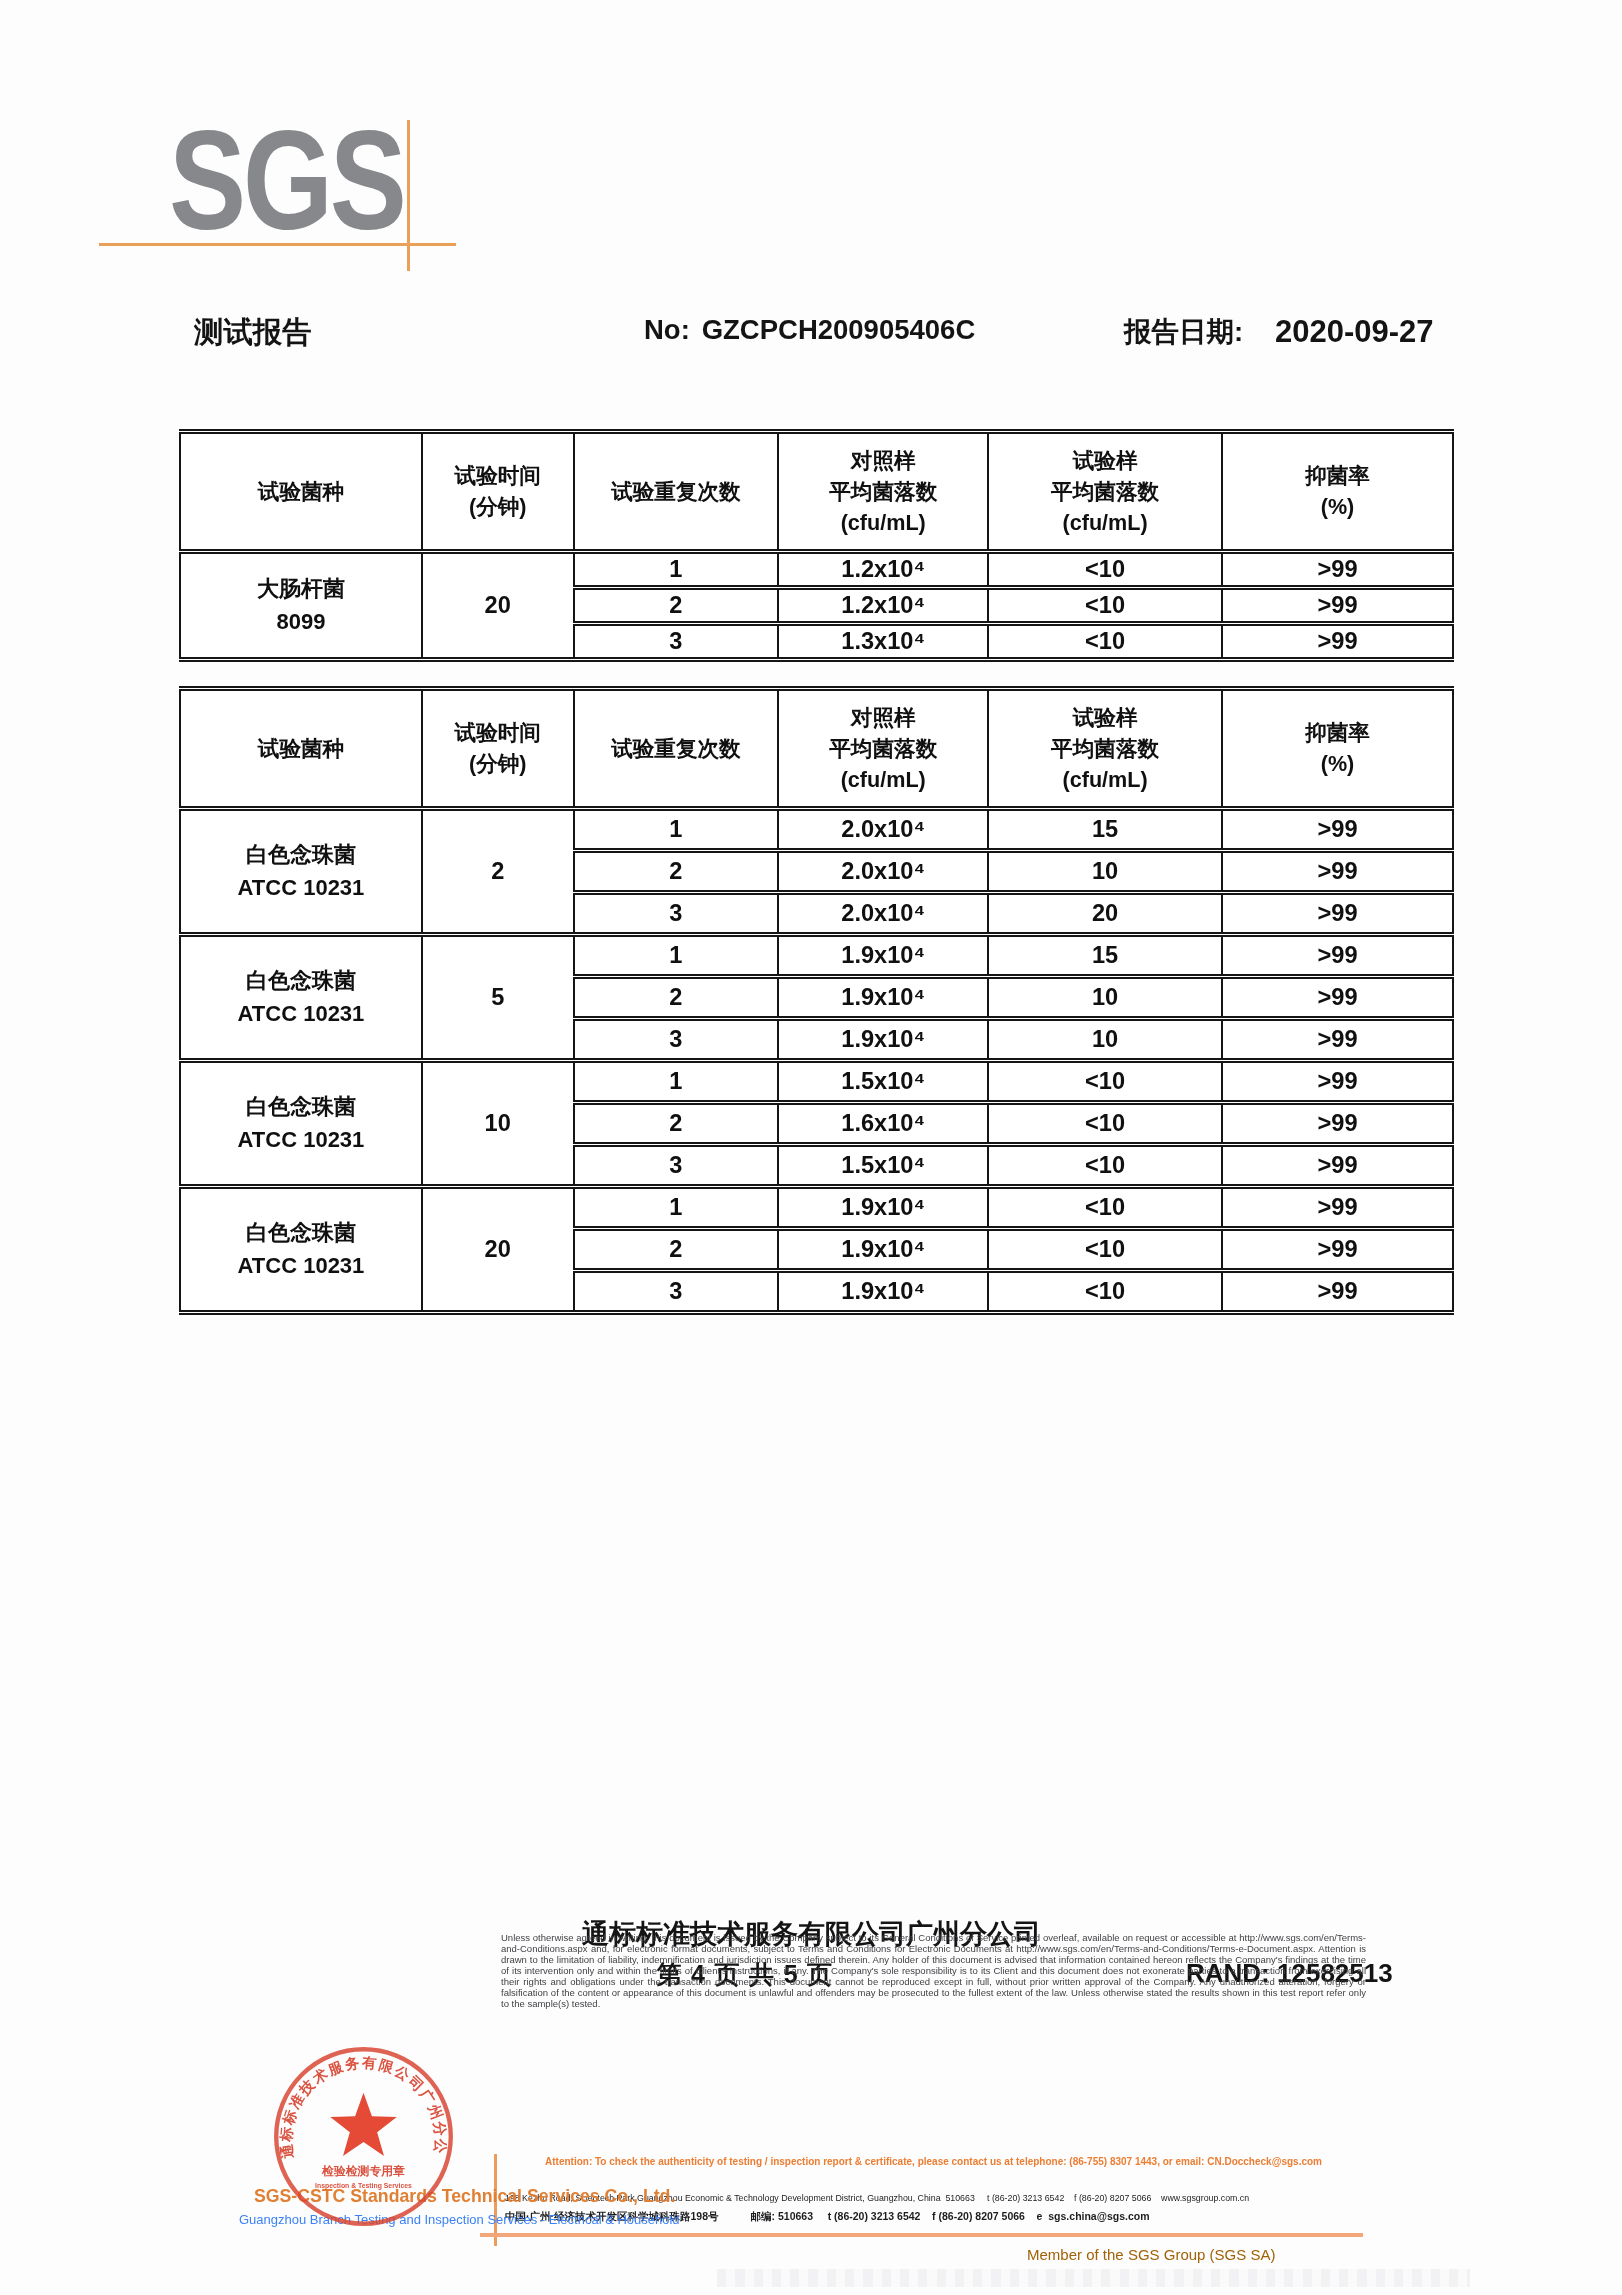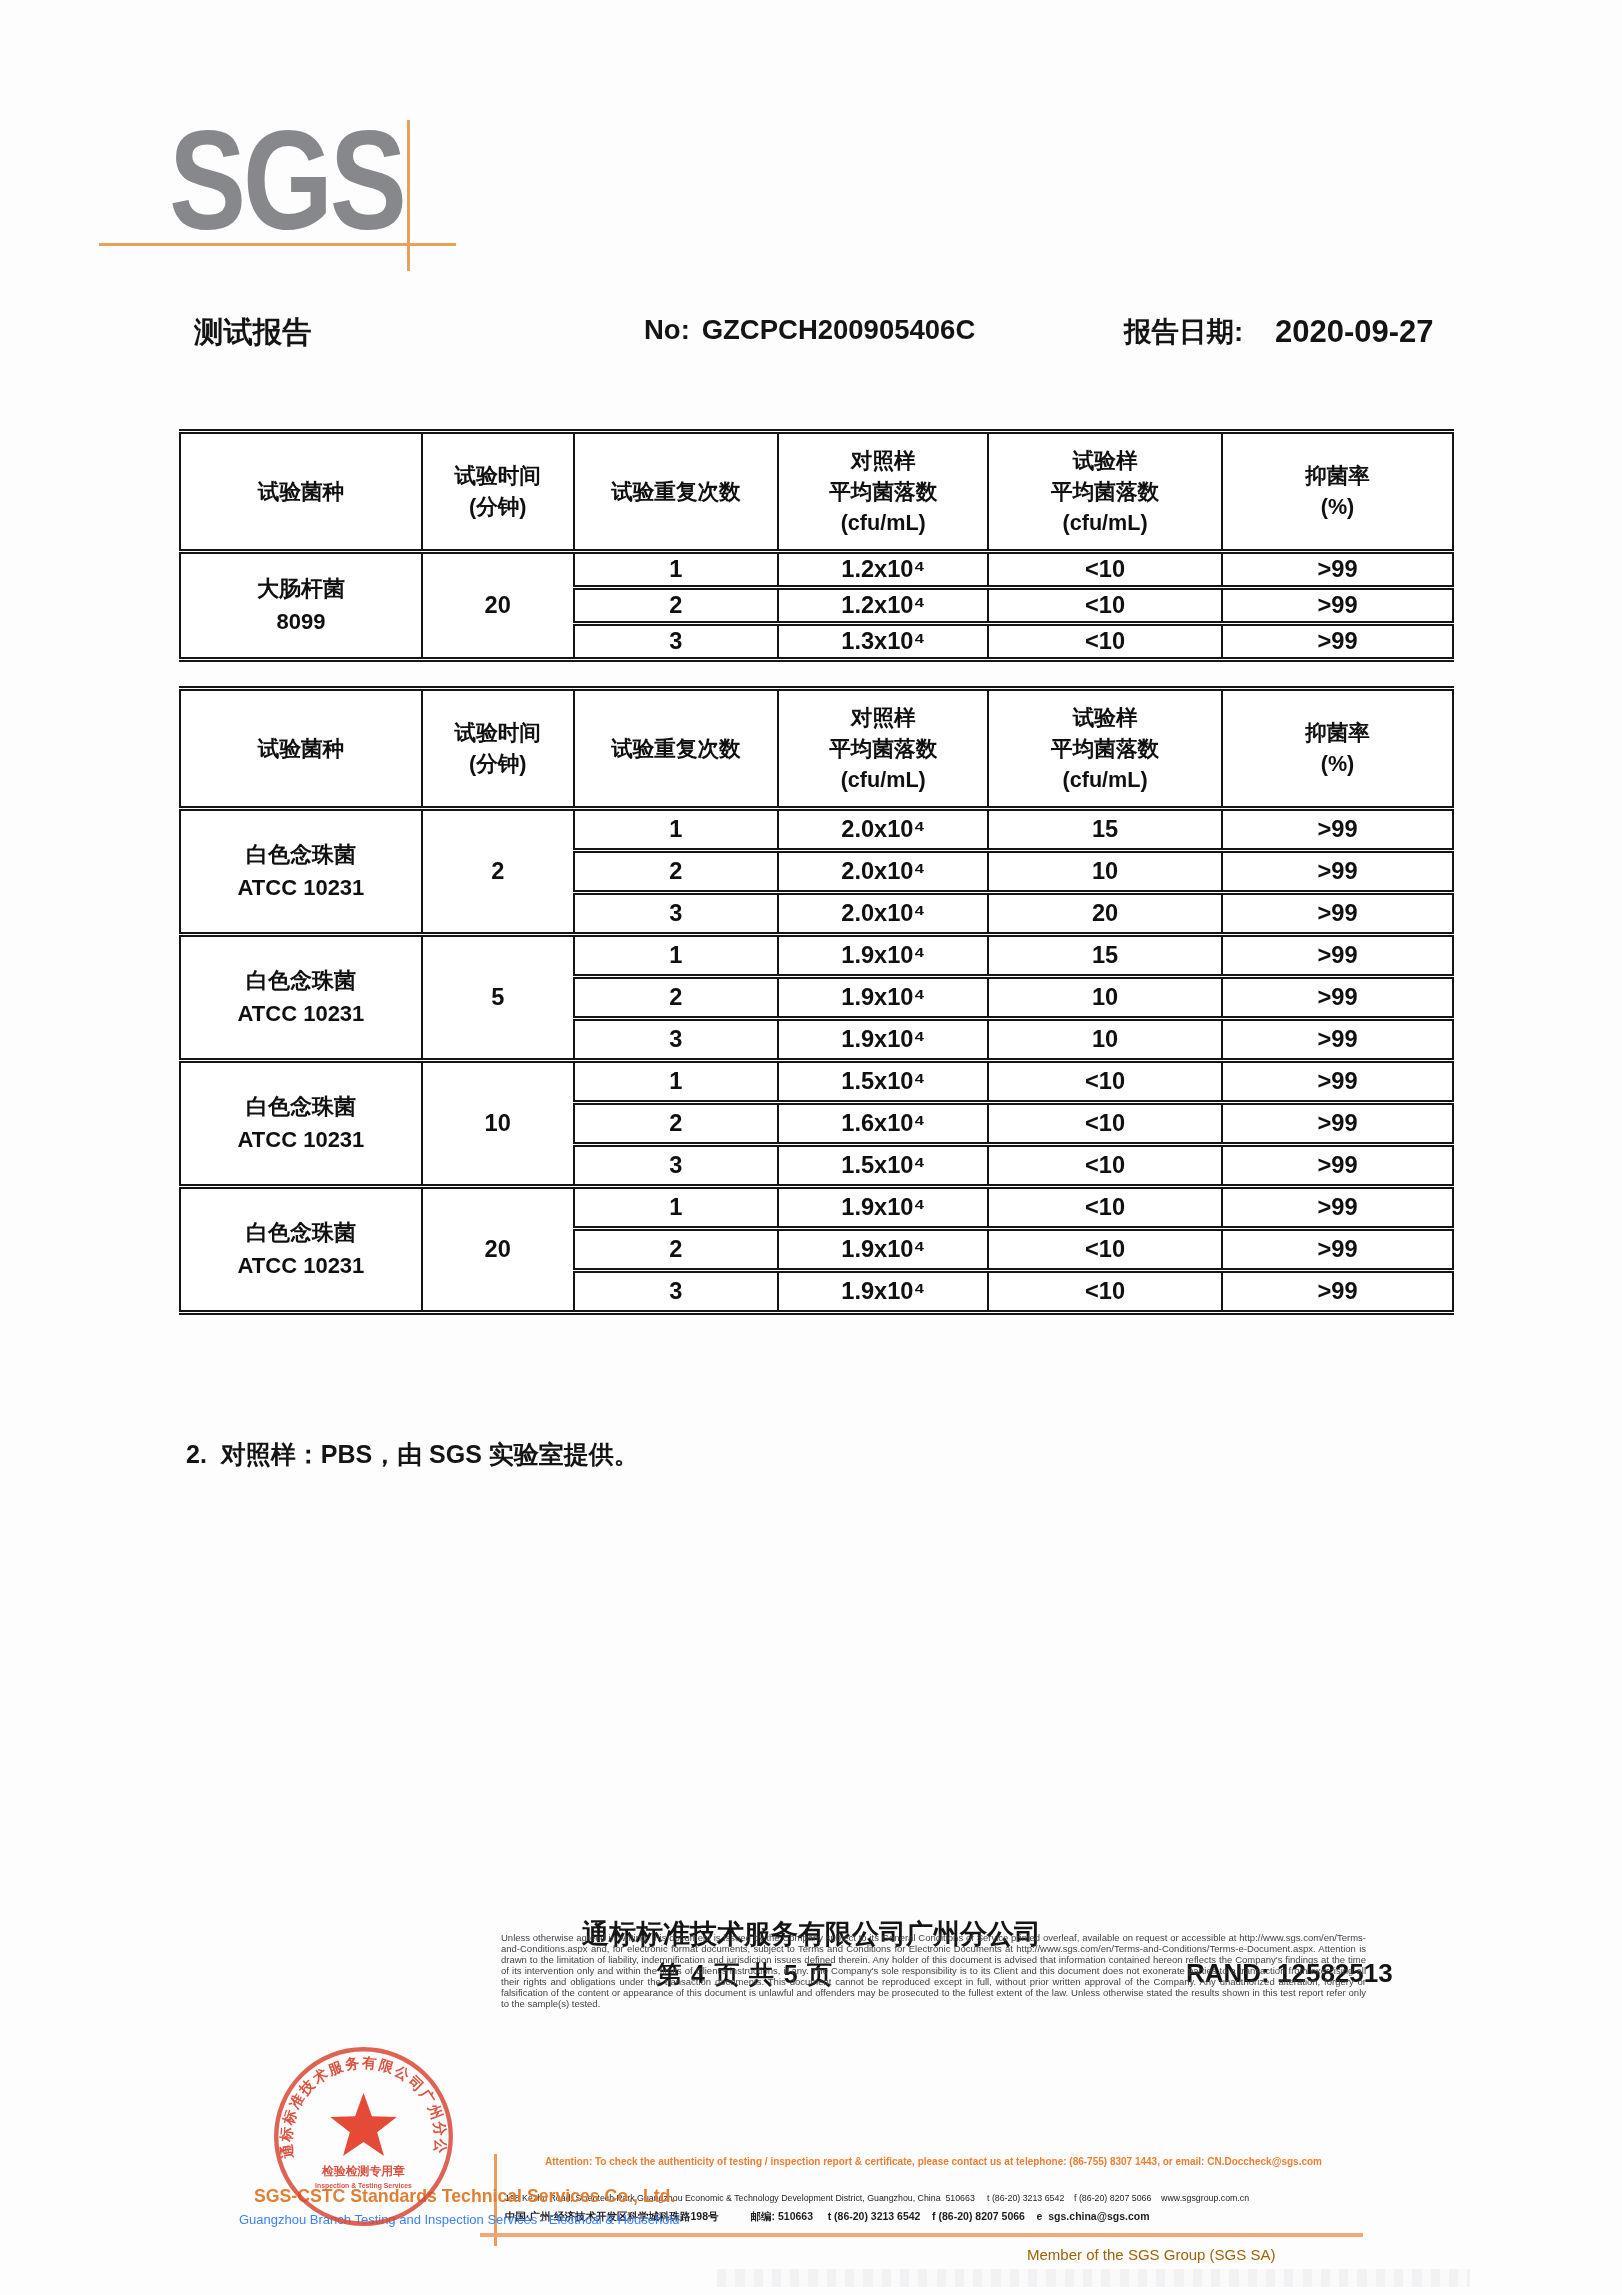--- a/index.html
+++ b/index.html
@@ -249,21 +249,20 @@
       <tr>
         <td class="num">3</td>
         <td class="num">1.9x10⁴</td>
         <td class="num">&lt;10</td>
         <td class="num">&gt;99</td>
       </tr>
     </tbody>
   </table>
 
 <div class="abs notes">
-  <div>2.  对照样：PBS，由 SGS 实验室提供。</div>
 </div>
 
 <div class="abs footer-company">通标标准技术服务有限公司广州分公司</div>
 <div class="abs footer-page">第 4 页 共 5 页</div>
 <div class="abs footer-rand">
   <span>RAND:</span>
   <b>12582513</b>
 </div>
 
 <svg class="abs seal" width="187" height="187" viewBox="0 0 300 300">

